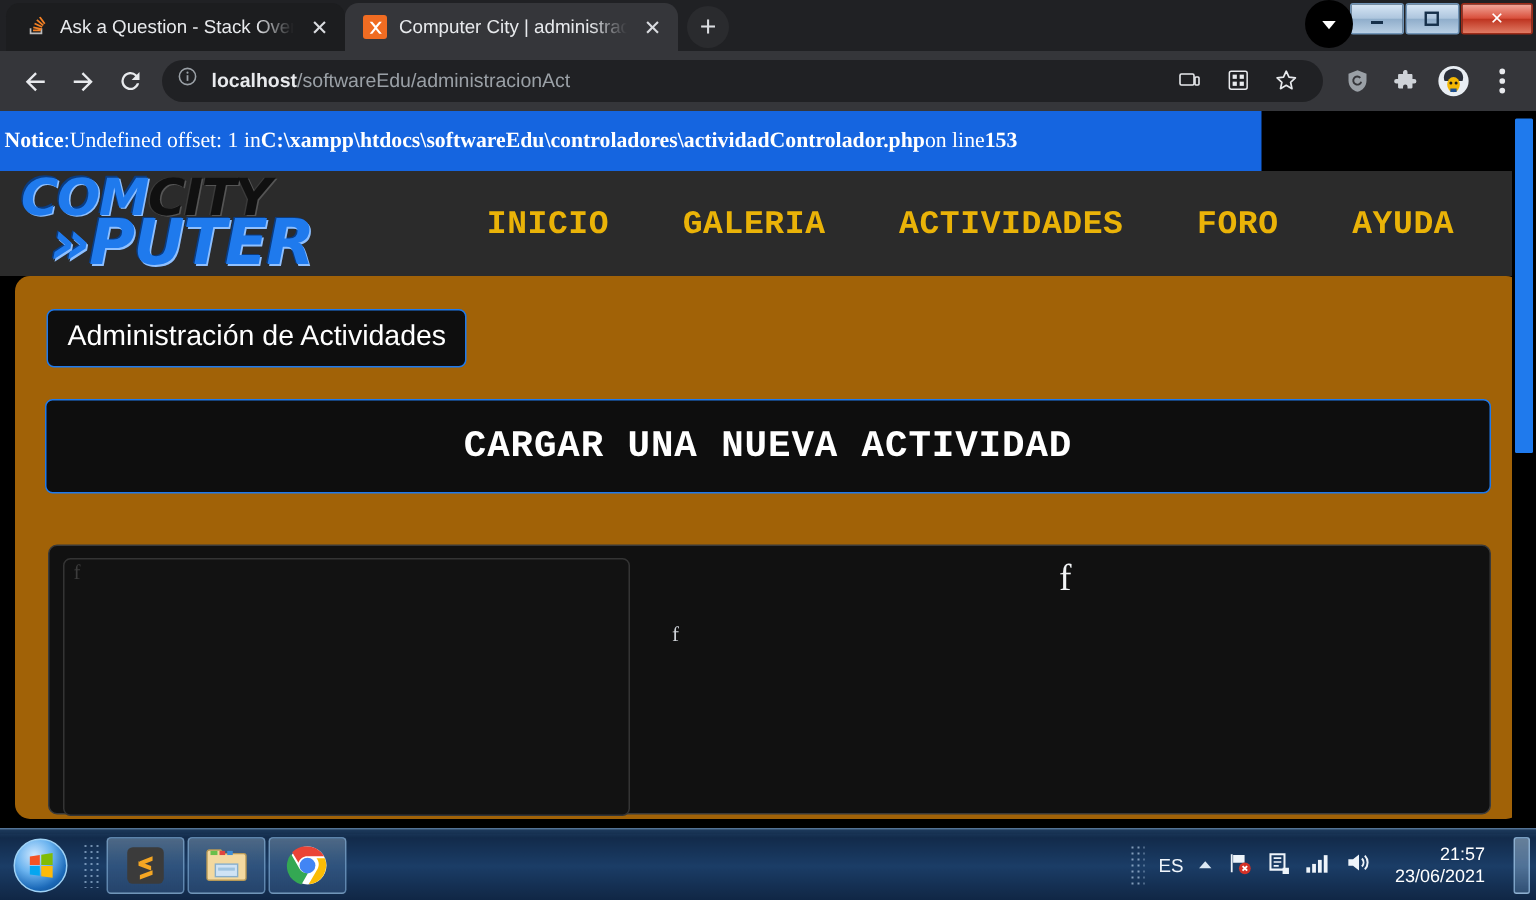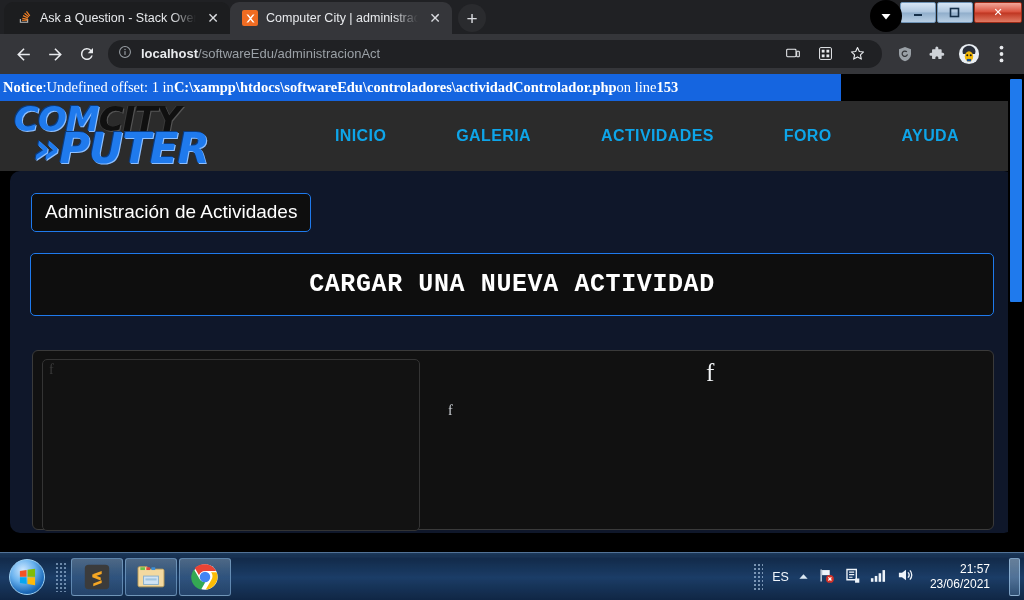--- a/index.html
+++ b/index.html
@@ -137,21 +137,21 @@
   .omni-right { display: flex; align-items: center; gap: 2px; margin-left: auto; }
 
   
   #page {
     position: relative;
     height: 482px;
     background: #000;
     overflow: hidden;
   }
   .notice-bar {
-    width: 841px; height: 27px;
+    width: 841px; height: 40px;
     background: #1565e0;
     color: #fff;
     font-family: "Liberation Serif", serif;
     font-size: 14.5px;
     display: flex; align-items: center;
     padding-left: 3px;
     white-space: nowrap;
   }
   .notice-bar b { font-weight: bold; }
 
@@ -179,31 +179,32 @@
     color: #101010;
     text-shadow: 1px 1px 0 #555, -1px 0 0 #3a3a3a;
   }
   .sitenav {
     flex: 1 1 auto;
     display: flex; align-items: center;
     justify-content: space-around;
     padding-right: 30px;
   }
   .navitem {
-    color: #0ea5e9;
-    font-size: 16px;
+    color: #eab308;
+    font-size: 22px;
     font-weight: bold;
     letter-spacing: 0.4px;
+    font-family: Liberation Mono, monospace;
   }
 
   
   .container {
     position: relative;
     margin: 0 10px;
-    background: #0f172a;
+    background: #a16207;
     border-radius: 10px;
     height: 362px;
     padding: 12px 10px 0 10px;
     overflow: hidden;
   }
   .page-title-box {
     display: inline-block;
     background: #0e0e0e;
     border: 1px solid #1f7aed;
     border-radius: 5px;

